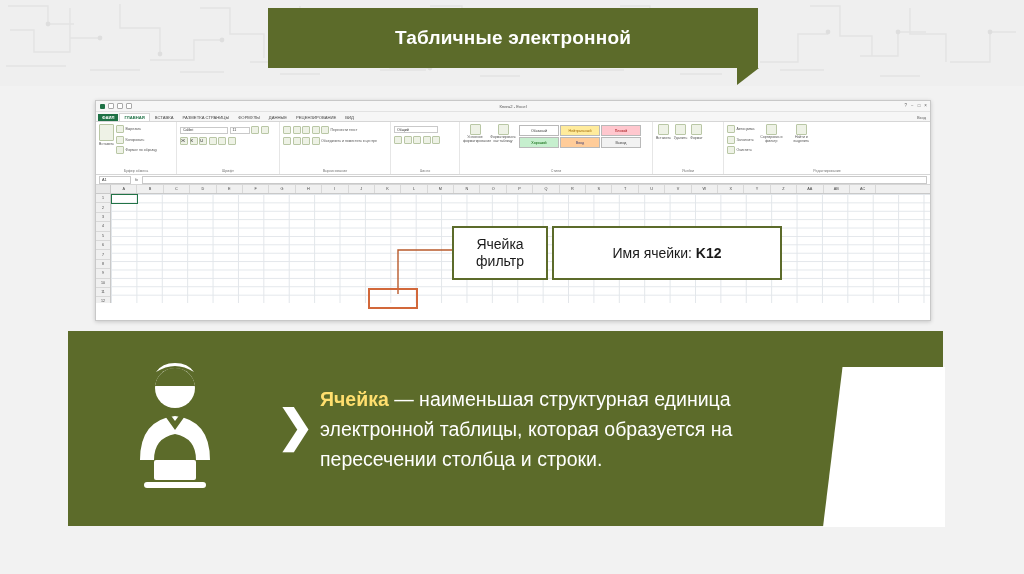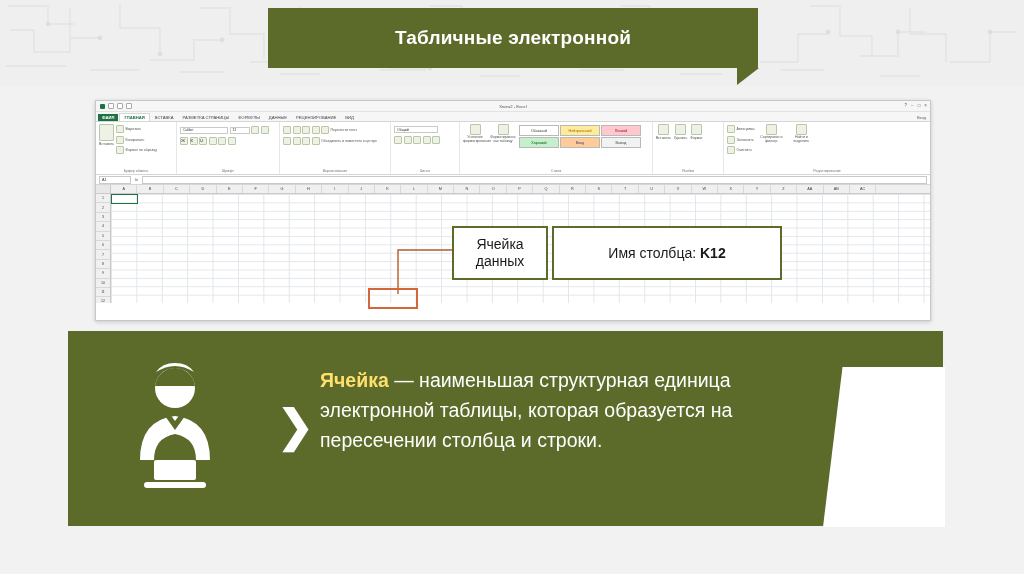--- a/index.html
+++ b/index.html
@@ -150,21 +150,21 @@
     position:absolute;right:-2px;top:36px;width:122px;height:160px;
     background:#ffffff;
     clip-path:polygon(16% 0,100% 0,100% 100%,0 100%);
   }
   .person{position:absolute;left:110px;top:362px;width:130px;height:135px;}
   .chev{
     position:absolute;left:277px;top:404px;color:#ffffff;font-size:44px;
     font-weight:bold;line-height:1;
   }
   .band-text{
-    position:absolute;left:320px;top:365px;width:470px;
+    position:absolute;left:320px;top:384px;width:470px;
     color:#ffffff;font-size:19.5px;line-height:1.55;
   }
   .band-text .kw{color:#ffdf6e;font-weight:bold;}
 </style>
 </head>
 <body>
 
 <div class="bg-top">
   <svg class="circuit" viewBox="0 0 1024 86" preserveAspectRatio="none">
     <g stroke="#d8d8d8" stroke-width="1.4" fill="none">
@@ -443,26 +443,26 @@
 </div>
 
 <svg class="leader" viewBox="0 0 92 56">
   <polyline points="91,2 28,2 28,46" fill="none" stroke="#b85a2b" stroke-width="1.4"></polyline>
 </svg>
 <div class="marker-box"></div>
 
 <div class="callout-cell">
   <div>
     <div>Ячейка</div>
-    <div>данных</div>
+    <div>фильтр</div>
   </div>
 </div>
 
 <div class="callout-name">
-  <span>Имя столбца:</span>&nbsp;<b>K12</b>
+  <span>Имя ячейки:</span>&nbsp;<b>K12</b>
 </div>
 
 <div class="band">
   <div class="band-paper"></div>
 </div>
 
 <svg class="person" viewBox="0 0 130 135">
   <g fill="#ffffff">
     <circle cx="65" cy="26" r="20"></circle>
     <path d="M65 6 a20 20 0 0 1 20 18 h-40 a20 20 0 0 1 20 -18 z" fill="#5c6b2a"></path>

